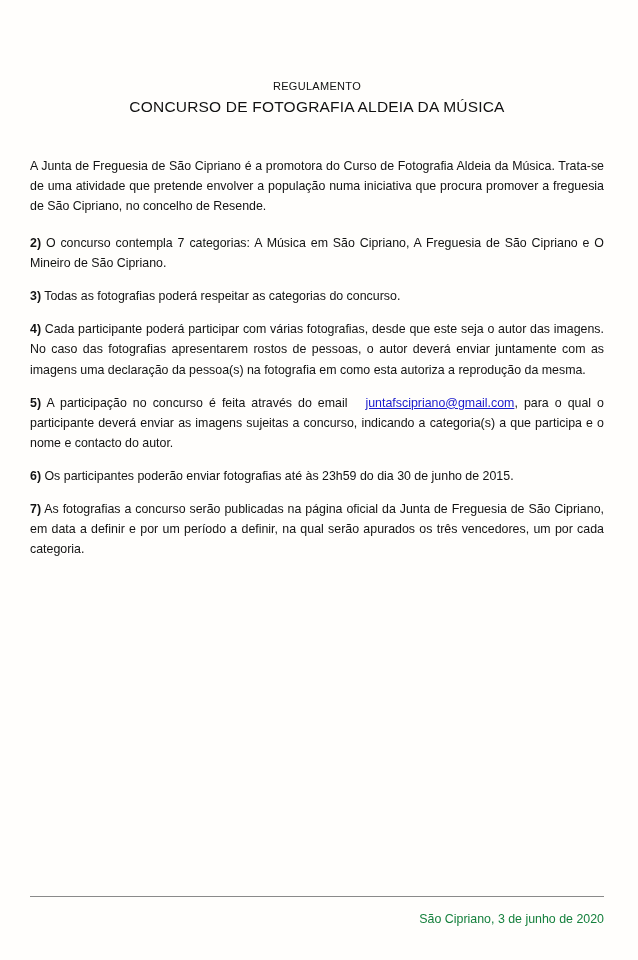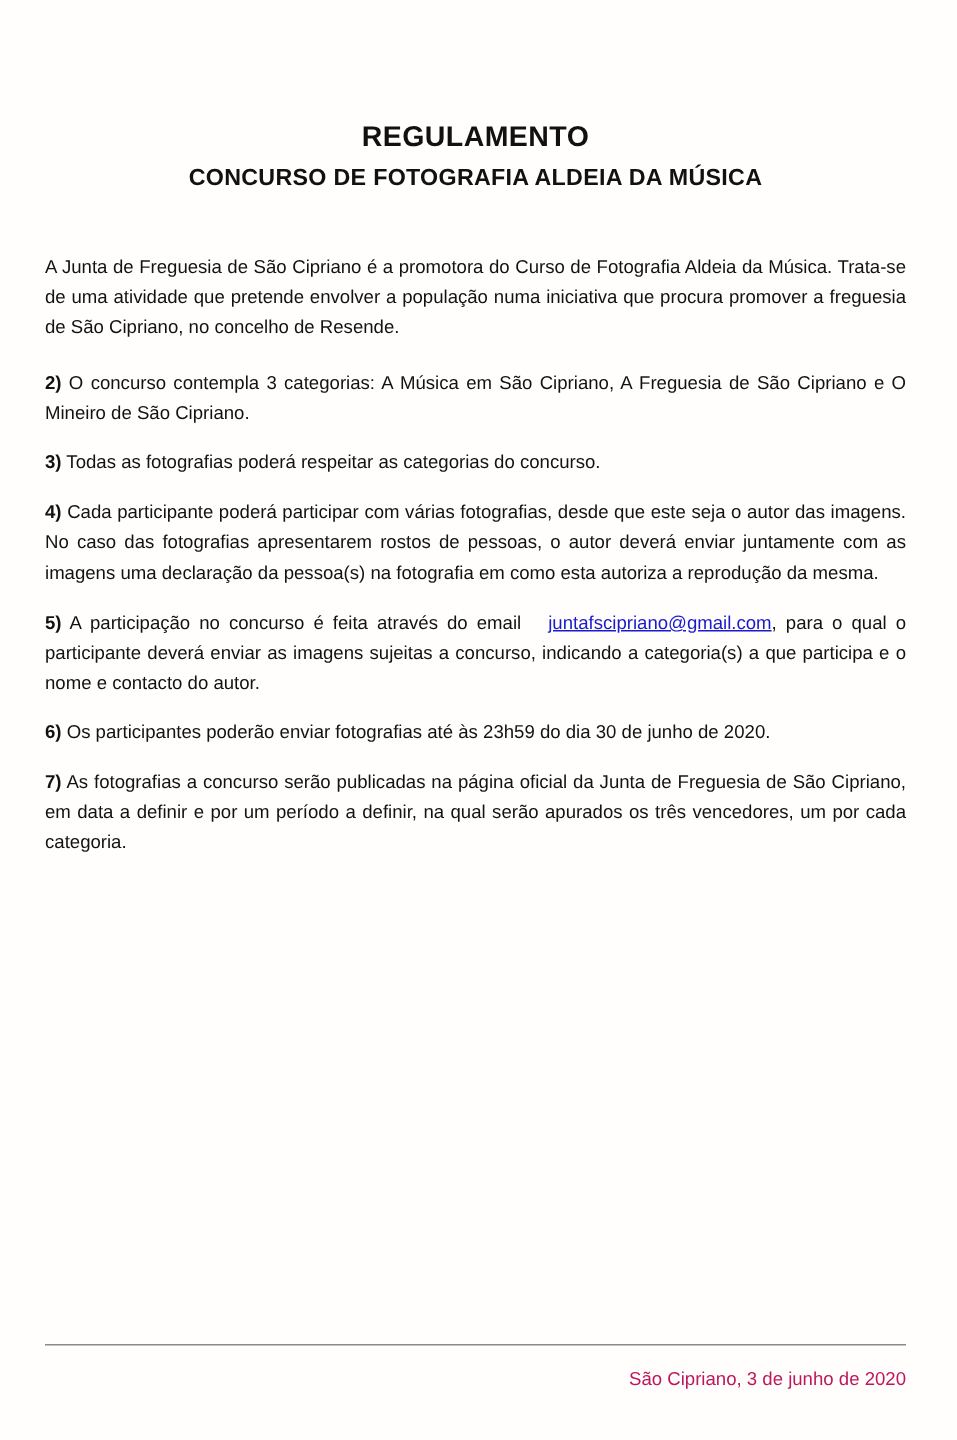--- a/index.html
+++ b/index.html
@@ -20,29 +20,29 @@
     height: 960px;
     box-sizing: border-box;
     padding: 78px 34px 0 30px;
     background: #fffefc;
   }
   .title-block {
     text-align: center;
     margin-bottom: 38px;
   }
   .title-line1 {
-    font-size: 19px;
-    font-weight: bold;
+    font-size: 11px;
+    font-weight: normal;
     letter-spacing: 0.3px;
     line-height: 1.5;
     text-align: center;
   }
   .title-line2 {
     font-size: 15.5px;
-    font-weight: bold;
+    font-weight: normal;
     letter-spacing: 0.2px;
     line-height: 1.5;
   }
   .para {
     font-size: 12.4px;
     line-height: 1.62;
     text-align: justify;
     text-justify: inter-word;
     margin: 0 0 13px 0;
     color: #121212;
@@ -63,45 +63,45 @@
     left: 30px;
     right: 34px;
     bottom: 63px;
     border-top: 1px solid #8a8a8a;
   }
   .footer-text {
     position: absolute;
     right: 34px;
     bottom: 34px;
     font-size: 12.4px;
-    color: #be185d;
+    color: #15803d;
   }
 </style>
 </head>
 <body>
 
 <div class="page">
 
   <div class="title-block">
     <div class="title-line1">REGULAMENTO</div>
     <div class="title-line2">CONCURSO DE FOTOGRAFIA ALDEIA DA MÚSICA</div>
   </div>
 
   <p class="para intro">A Junta de Freguesia de São Cipriano é a promotora do Curso de Fotografia Aldeia da Música. Trata-se de uma atividade que pretende envolver a população numa iniciativa que procura promover a freguesia de São Cipriano, no concelho de Resende.</p>
 
 
-  <p class="para"><span class="num">2)</span><span> O concurso contempla 3 categorias: A Música em São Cipriano, A Freguesia de São Cipriano e O Mineiro de São Cipriano.</span></p>
+  <p class="para"><span class="num">2)</span><span> O concurso contempla 7 categorias: A Música em São Cipriano, A Freguesia de São Cipriano e O Mineiro de São Cipriano.</span></p>
 
   <p class="para"><span class="num">3)</span><span> Todas as fotografias poderá respeitar as categorias do concurso.</span></p>
 
   <p class="para"><span class="num">4)</span><span> Cada participante poderá participar com várias fotografias, desde que este seja o autor das imagens. No caso das fotografias apresentarem rostos de pessoas, o autor deverá enviar juntamente com as imagens uma declaração da pessoa(s) na fotografia em como esta autoriza a reprodução da mesma.</span></p>
 
   <p class="para"><span class="num">5)</span><span> A participação no concurso é feita através do email </span><a class="email" href="#">juntafscipriano@gmail.com</a><span>, para o qual o participante deverá enviar as imagens sujeitas a concurso, indicando a categoria(s) a que participa e o nome e contacto do autor.</span></p>
 
-  <p class="para"><span class="num">6)</span><span> Os participantes poderão enviar fotografias até às 23h59 do dia 30 de junho de 2020.</span></p>
+  <p class="para"><span class="num">6)</span><span> Os participantes poderão enviar fotografias até às 23h59 do dia 30 de junho de 2015.</span></p>
 
   <p class="para"><span class="num">7)</span><span> As fotografias a concurso serão publicadas na página oficial da Junta de Freguesia de São Cipriano, em data a definir e por um período a definir, na qual serão apurados os três vencedores, um por cada categoria.</span></p>
 
 
 
 
   <div class="footer-rule"></div>
   <div class="footer-text">São Cipriano, 3 de junho de 2020</div>
 
 </div>

